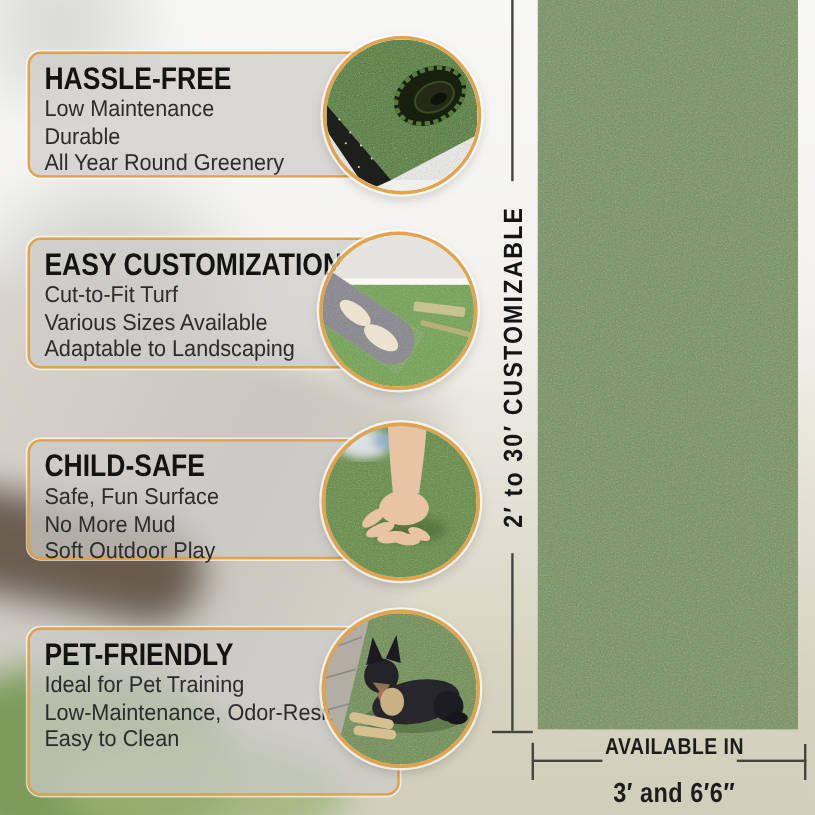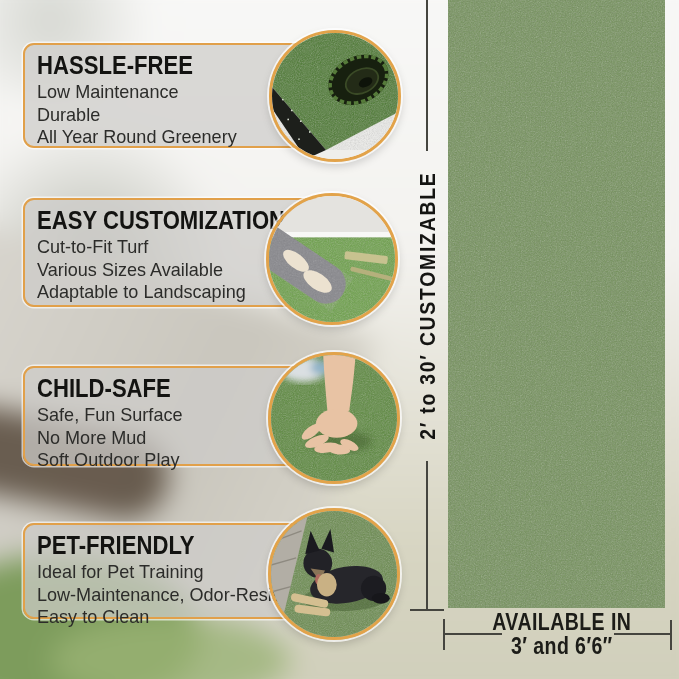--- a/index.html
+++ b/index.html
@@ -26,22 +26,22 @@
   .turf-strip svg{display:block;width:100%;height:100%;}
   
   .mline{position:absolute;background:#45453f;}
   .v-label{position:absolute;left:268px;top:291px;width:320px;height:30px;
     transform:rotate(-90deg);text-align:center;line-height:30px;
     font-weight:bold;font-size:22px;color:#141412;white-space:nowrap;}
   .v-label .cond{display:inline-block;transform:scaleX(0.88);transform-origin:50% 50%;letter-spacing:2px;}
   
   .avail{position:absolute;left:447px;top:611px;width:230px;text-align:center;
     color:#1c1c18;font-weight:bold;}
-  .avail .l1{font-size:23px;line-height:23px;}
-  .avail .l2{font-size:23px;line-height:23px;margin-top:1px;}
+  .avail .l1{font-size:19px;line-height:23px;}
+  .avail .l2{font-size:23px;line-height:23px;margin-top:15px;}
   .avail .cond{display:inline-block;transform:scaleX(0.85);transform-origin:50% 50%;
     letter-spacing:0.5px;white-space:nowrap;}
   
   .feature-box{position:absolute;left:23px;width:310px;box-sizing:border-box;
     border:2.5px solid #e1a04a;border-radius:11px;
     background:rgba(205,204,201,0.72);
     box-shadow:0 0 0 1.5px rgba(255,255,255,0.65);
     padding:4px 12px 2px 12px;}
   .ftitle{font-size:26px;font-weight:bold;color:#131311;line-height:32px;white-space:nowrap;}
   .ftitle .cond{display:inline-block;transform:scaleX(0.85);transform-origin:0 50%;letter-spacing:0;}
@@ -118,21 +118,21 @@
 
   <div class="feature-box" style="top:366px;height:100px;">
     <div class="ftitle"><span class="cond">CHILD-SAFE</span></div>
     <div class="flines">
       <div>Safe, Fun Surface</div>
       <div>No More Mud</div>
       <div>Soft Outdoor Play</div>
     </div>
   </div>
 
-  <div class="feature-box" style="top:523px;height:96px;">
+  <div class="feature-box" style="top:523px;height:140px;">
     <div class="ftitle"><span class="cond">PET-FRIENDLY</span></div>
     <div class="flines">
       <div>Ideal for Pet Training</div>
       <div>Low-Maintenance, Odor-Resistant</div>
       <div>Easy to Clean</div>
     </div>
   </div>
 
   <div class="photo-circle" style="left:269px;top:30px;">
     <svg viewBox="0 0 140 140">

